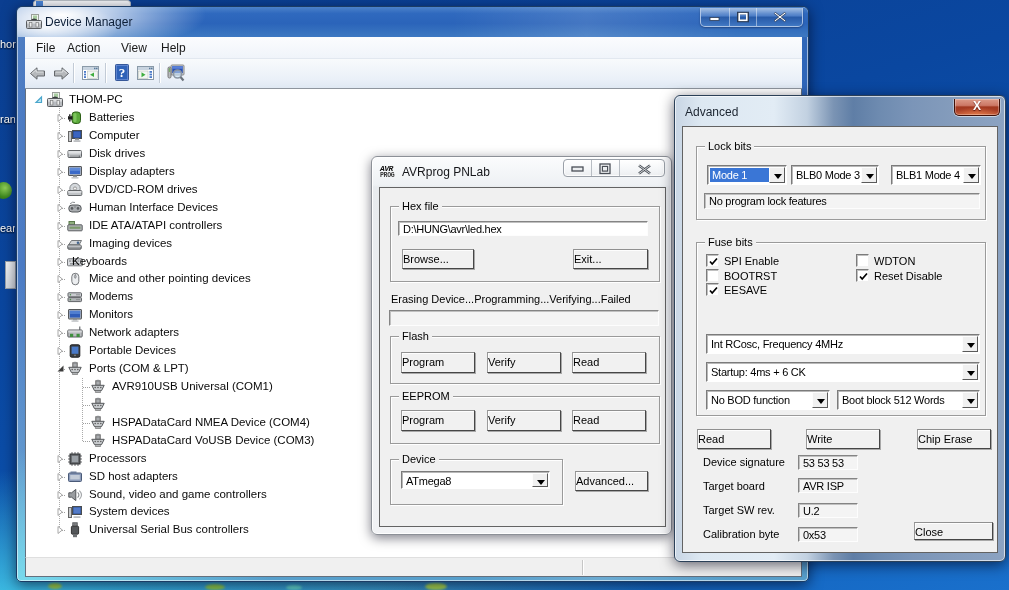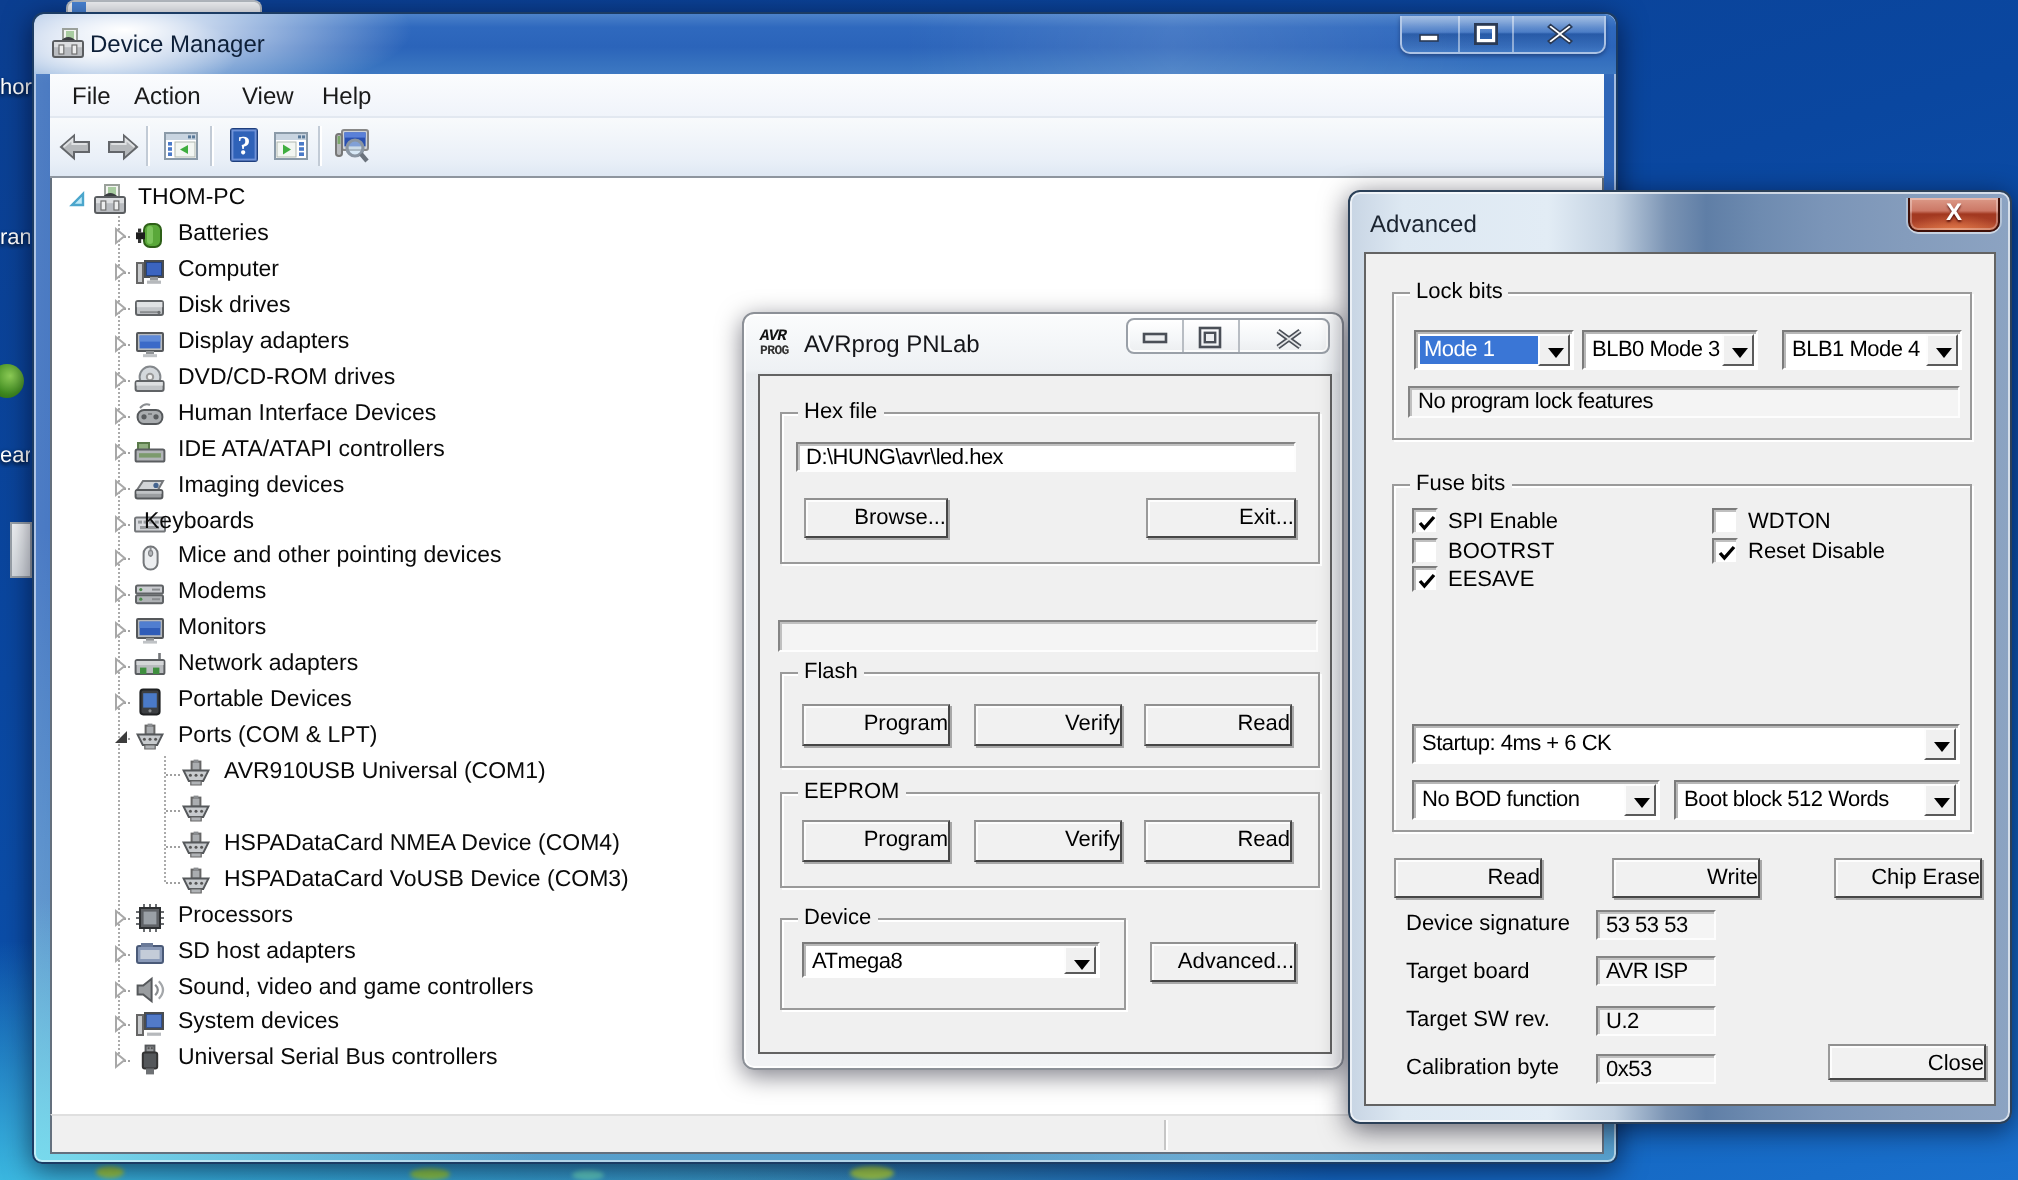--- a/index.html
+++ b/index.html
@@ -45,21 +45,21 @@
  border:1px solid #64707e;border-top:1px solid #dfdfdf}
 .ti{position:absolute;width:16px;height:16px}
 .tt{position:absolute;font-size:11.5px;color:#0a0a0a;white-space:nowrap}
 .exp{position:absolute}
 .vdot{position:absolute;width:1px;background-image:repeating-linear-gradient(180deg,#ababab 0 1px,transparent 1px 2px)}
 .hdot{position:absolute;height:1px;background-image:repeating-linear-gradient(90deg,#a0a0a0 0 1px,transparent 1px 2px)}
 
 .c-dlg{background:#f0f0f0;border:1px solid #636363;position:absolute}
 .gbox{position:absolute;border:1px solid #9a9a9a;box-shadow:inset 1px 1px 0 #fff, 1px 1px 0 #fff}
 .glab{position:absolute;top:-7px;left:8px;background:#f0f0f0;padding:0 3px;font-size:11px;color:#000}
-.b95{position:absolute;background:#f1f1f1;font-size:11px;color:#000;text-align:right;
+.b95{position:absolute;background:#f1f1f1;font-size:11px;color:#000;text-align:left;
  border-top:1px solid #909090;border-left:1px solid #9a9a9a;border-right:1px solid #464646;border-bottom:1px solid #464646;
  box-shadow:inset 1px 1px 0 #fdfdfd, 1px 1px 0 #a8a8a8;line-height:18px}
 .sunk{position:absolute;background:#fff;border-top:1px solid #848484;border-left:1px solid #848484;
  border-right:1px solid #fdfdfd;border-bottom:1px solid #fdfdfd;box-shadow:inset 1px 1px 0 #c0c0c0;font-size:11px;color:#000}
 .sunkg{background:#f4f4f4}
 .combo{position:absolute;background:#fff;border-top:1px solid #7b7b7b;border-left:1px solid #7b7b7b;
  border-right:1px solid #fff;border-bottom:1px solid #fff;box-shadow:inset 1px 1px 0 #b8b8b8;font-size:11px}
 .cbtn{position:absolute;right:1px;top:1px;bottom:1px;width:16px;background:#f0f0f0;
  border-top:1px solid #fdfdfd;border-left:1px solid #fdfdfd;border-right:1px solid #5a5a5a;border-bottom:1px solid #5a5a5a;}
 .cbtn:after{content:"";position:absolute;left:4px;top:6px;border:4px solid transparent;border-top:5px solid #000}
@@ -534,20 +534,21 @@
  <div class="c-dlg" style="left:7px;top:30px;width:287px;height:340px">
 
   <div class="gbox" style="left:10px;top:18px;width:270px;height:76px">
         <div class="glab">Hex file</div>
       </div>
   <div class="sunk" style="left:18px;top:33px;width:250px;height:15px">
         <div class="ctext" style="top:1px">D:\HUNG\avr\led.hex</div>
       </div>
   <div class="b95" style="left:22px;top:61px;width:72px;height:20px">Browse...</div>
   <div class="b95" style="left:193px;top:61px;width:75px;height:20px">Exit...</div>
+  <div class="lbl" style="left:11px;top:105px">Erasing Device...Programming...Verifying...Failed</div>
   <div class="sunk sunkg" style="left:9px;top:122px;width:270px;height:16px"></div>
 
   <div class="gbox" style="left:10px;top:148px;width:270px;height:48px">
         <div class="glab">Flash</div>
       </div>
   <div class="b95" style="left:21px;top:164px;width:74px;height:21px">Program</div>
   <div class="b95" style="left:107px;top:164px;width:74px;height:21px">Verify</div>
   <div class="b95" style="left:192px;top:164px;width:74px;height:21px">Read</div>
 
   <div class="gbox" style="left:10px;top:208px;width:270px;height:48px">
@@ -612,20 +613,24 @@
           <path d="M2 5.5 L4.2 8 L9 2.5" fill="none" stroke="#000" stroke-width="1.7"></path>
         </svg>
       </div>
   <div class="lbl" style="left:191px;top:143px">Reset Disable</div>
   <div class="chk" style="left:23px;top:156px">
         <svg width="11" height="11">
           <path d="M2 5.5 L4.2 8 L9 2.5" fill="none" stroke="#000" stroke-width="1.7"></path>
         </svg>
       </div>
   <div class="lbl" style="left:41px;top:157px">EESAVE</div>
+  <div class="combo" style="left:23px;top:207px;width:274px;height:20px">
+        <div class="ctext">Int RCosc, Frequency 4MHz</div>
+        <div class="cbtn"></div>
+      </div>
   <div class="combo" style="left:23px;top:235px;width:274px;height:20px">
         <div class="ctext">Startup: 4ms + 6 CK</div>
         <div class="cbtn"></div>
       </div>
   <div class="combo" style="left:23px;top:263px;width:124px;height:20px">
         <div class="ctext">No BOD function</div>
         <div class="cbtn"></div>
       </div>
   <div class="combo" style="left:154px;top:263px;width:143px;height:20px">
         <div class="ctext">Boot block 512 Words</div>

